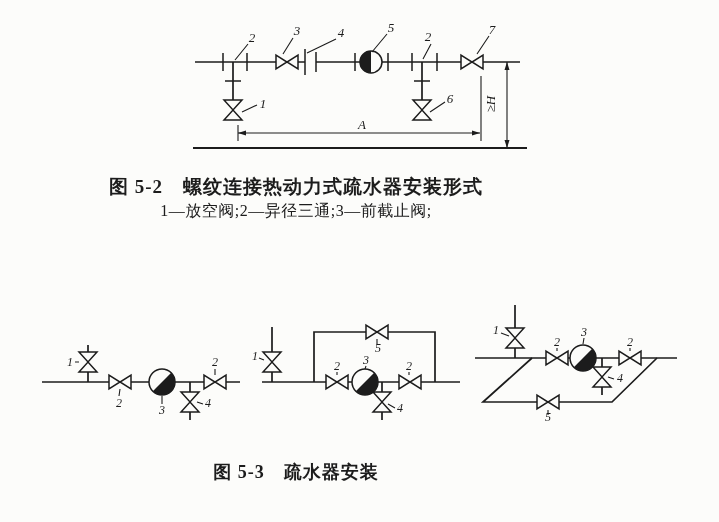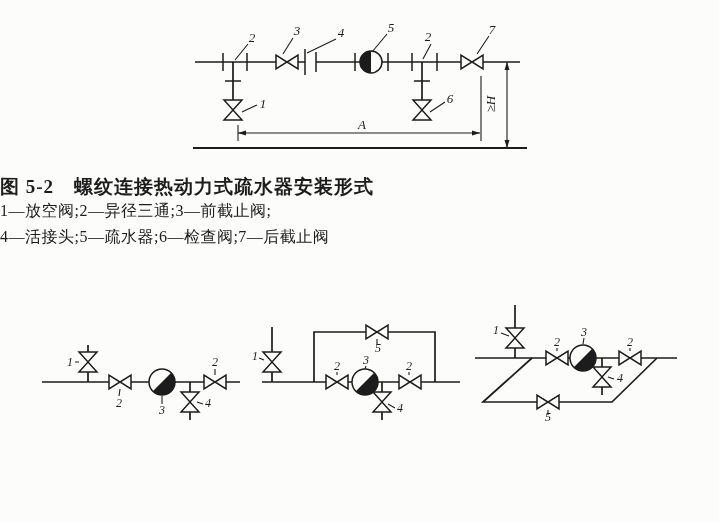--- a/index.html
+++ b/index.html
@@ -16,21 +16,21 @@
   .tick   { stroke:#1c1c1c; stroke-width:1.5; fill:none; }
   .sym    { stroke:#1c1c1c; stroke-width:1.5; fill:none; stroke-linejoin:miter; }
   .dim    { stroke:#1c1c1c; stroke-width:1.1; fill:none; }
   .ldr    { stroke:#1c1c1c; stroke-width:1.1; fill:none; }
   .fill   { fill:#1c1c1c; stroke:none; }
   .arr    { fill:#1c1c1c; stroke:none; }
 
   .lbl  { font:italic 13px "Liberation Serif", serif; fill:#1c1c1c; }
   .lbl2 { font:italic 12px "Liberation Serif", serif; fill:#1c1c1c; }
 
-  .cap { position:absolute; left:0; width:592px; }
+  .cap { position:absolute; left:0; width:592px; text-align:center; }
   #cap52 { top:175px; }
   #cap53 { top:461px; }
   .cap-title  { font-weight:bold; font-size:19px; line-height:23px; letter-spacing:1px; }
   #cap53 .cap-title { font-size:18px; }
   .cap-legend { font-size:16px; line-height:26px; letter-spacing:0.5px; }
 </style>
 </head>
 <body>
 
 <div class="page">
@@ -147,19 +147,19 @@
       <text class="lbl2" x="584" y="336" text-anchor="middle">3</text>
       <text class="lbl2" x="620" y="382" text-anchor="middle">4</text>
       <text class="lbl2" x="630" y="346" text-anchor="middle">2</text>
       <text class="lbl2" x="548" y="421" text-anchor="middle">5</text>
     </g>
   </svg>
 
   <div class="cap" id="cap52">
     <div class="cap-title">图 5-2　螺纹连接热动力式疏水器安装形式</div>
     <div class="cap-legend">1—放空阀;2—异径三通;3—前截止阀;</div>
-    <div class="cap-legend">4—活接头;5—疏水器;6—检查阀;7—后截止阀</div>
   </div>
 
   <div class="cap" id="cap53">
+    <div class="cap-title">图 5-3　疏水器安装</div>
   </div>
 
 </div>
 
 </body></html>

